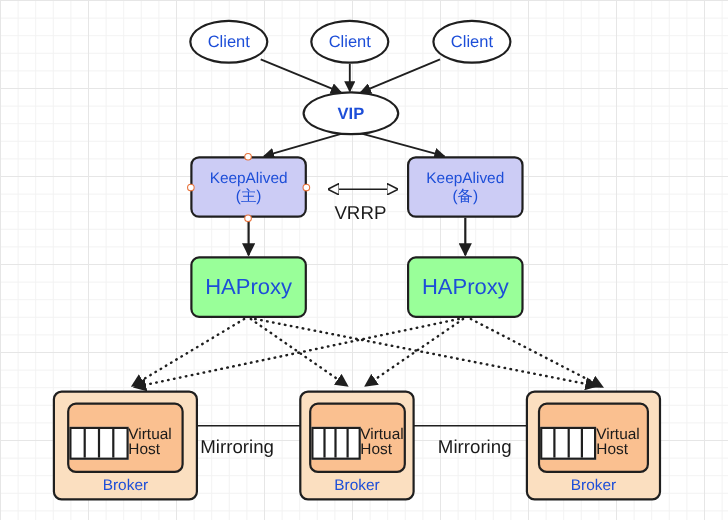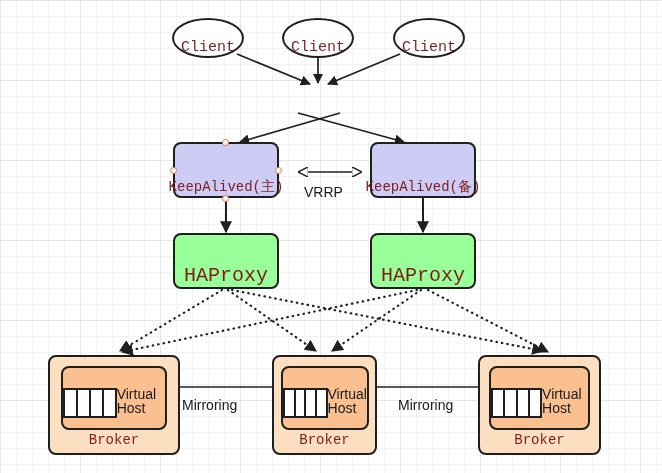--- a/index.html
+++ b/index.html
@@ -34,45 +34,44 @@
     left: 0;
     top: 0;
     width: 662px;
     height: 473px;
     pointer-events: none;
   }
   .node {
     position: absolute;
     box-sizing: border-box;
     display: flex;
-    align-items: flex-end;
+    align-items: center;
     justify-content: center;
     text-align: center;
-    color: #7f1d1d;
-    font-family: Liberation Mono, monospace;
+    color: #1d4ed8;
   }
   
   .ellipse {
     border: 2px solid #1f1f1f;
     border-radius: 50%;
     background: #ffffff;
     font-size: 15px;
   }
   .ellipse.vip {
     font-weight: bold;
     font-size: 15px;
   }
   
   .keepalived {
     background: #ccccf5;
     border: 2px solid #1f1f1f;
     border-radius: 8px;
     font-size: 14px;
     line-height: 1.25;
-    flex-direction: row;
+    flex-direction: column;
   }
   
   .haproxy {
     background: #99ff99;
     border: 2px solid #1f1f1f;
     border-radius: 8px;
     font-size: 20px;
   }
   
   .broker {
@@ -119,21 +118,21 @@
   .queue-cell:last-child {
     border-right: none;
   }
   .vhost-label {
     margin-top: 5px;
     line-height: 1;
   }
   
   .edge-label {
     position: absolute;
-    font-size: 14px;
+    font-size: 17px;
     color: #1a1a1a;
     background: transparent;
     white-space: nowrap;
   }
   
   .handle {
     position: absolute;
     width: 7px;
     height: 7px;
     box-sizing: border-box;
@@ -223,20 +222,23 @@
   <div class="node ellipse" style="left:172px; top:18px; width:72px; height:40px;">
     <span>Client</span>
   </div>
   <div class="node ellipse" style="left:282px; top:18px; width:72px; height:40px;">
     <span>Client</span>
   </div>
   <div class="node ellipse" style="left:393px; top:18px; width:72px; height:40px;">
     <span>Client</span>
   </div>
 
+  <div class="node ellipse vip" style="left:275px; top:83px; width:88px; height:40px;">
+    <span>VIP</span>
+  </div>
 
   <div class="node keepalived" style="left:173px; top:142px; width:106px; height:56px;">
     <span>KeepAlived</span>
     <span>(主)</span>
   </div>
 
   <div class="handle" style="left:222px; top:139px;"></div>
   <div class="handle" style="left:170px; top:167px;"></div>
   <div class="handle" style="left:275px; top:167px;"></div>
   <div class="handle" style="left:222px; top:195px;"></div>

